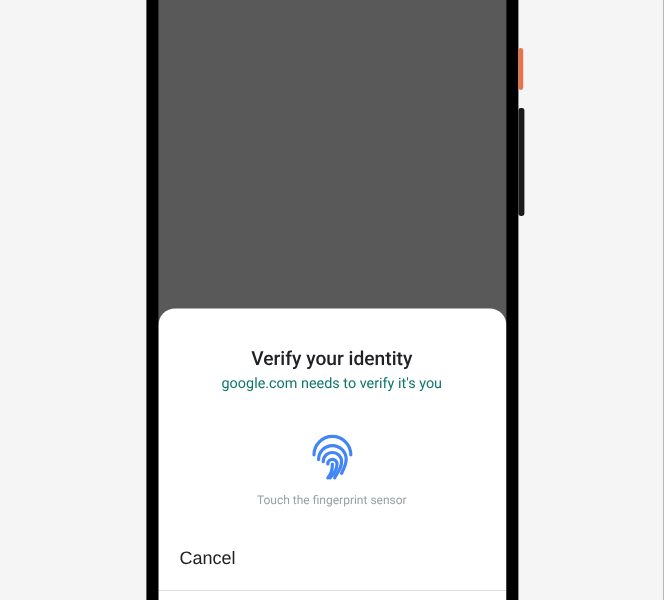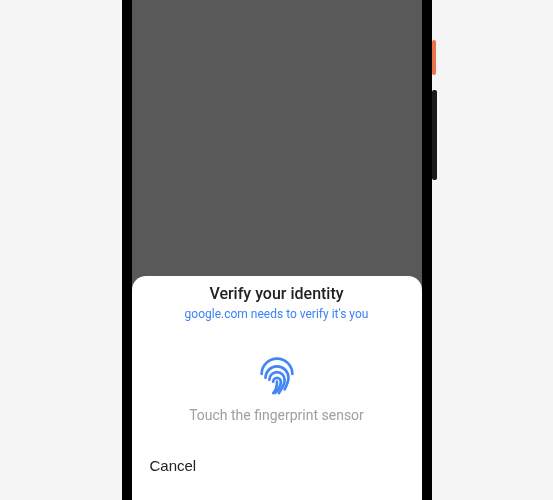--- a/index.html
+++ b/index.html
@@ -55,49 +55,49 @@
       position: relative;
     }
     .sheet {
       position: absolute;
       bottom: 0;
       left: 0;
       right: 0;
       background: #fff;
       border-top-left-radius: 14px;
       border-top-right-radius: 14px;
-      padding: 8px 18px 14px;
+      padding: 32px 18px 14px;
       margin-bottom: 38px;
     }
     .sheet-title {
       text-align: center;
       font-size: 16px;
       font-weight: 500;
       color: #202124;
       margin-bottom: 4px;
     }
     .sheet-sub {
       text-align: center;
       font-size: 12px;
-      color: #3b82f6;
+      color: #0f766e;
       margin-bottom: 30px;
     }
     .finger-wrap {
       display: flex;
       flex-direction: column;
       align-items: center;
       margin-bottom: 30px;
     }
     .finger-icon {
       width: 46px;
       height: 46px;
       margin-bottom: 10px;
     }
     .hint {
-      font-size: 14px;
+      font-size: 10px;
       color: #9aa0a6;
     }
     .cancel {
       font-size: 15px;
       color: #202124;
       background: none;
       border: none;
       padding: 4px 0;
     }
     .navbar {

